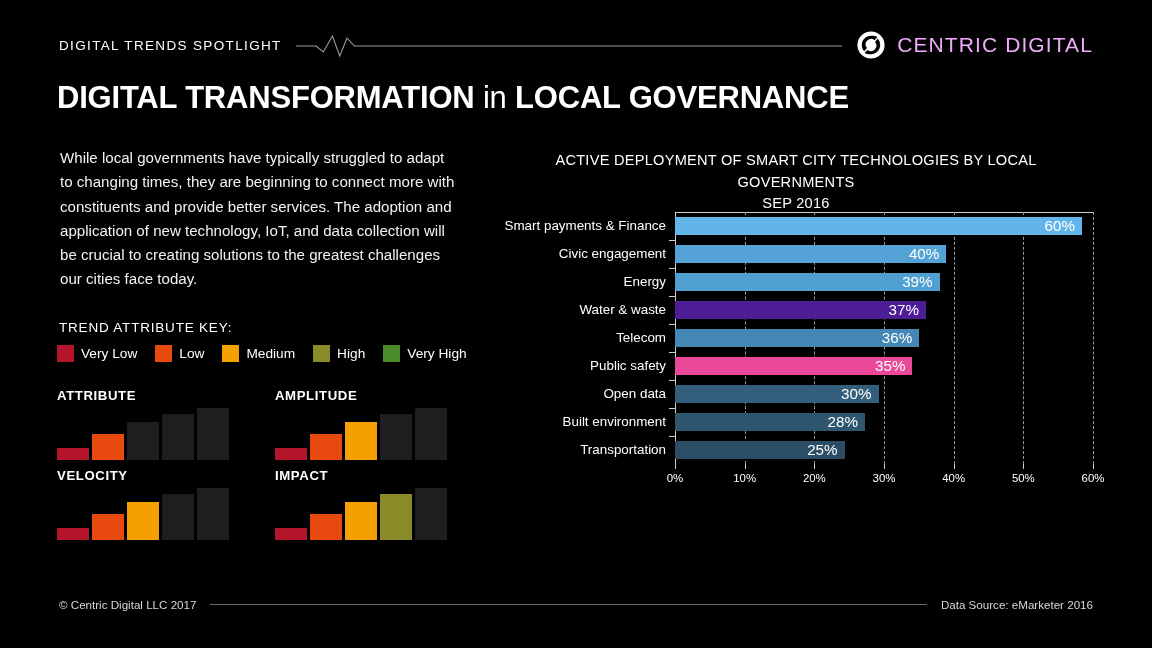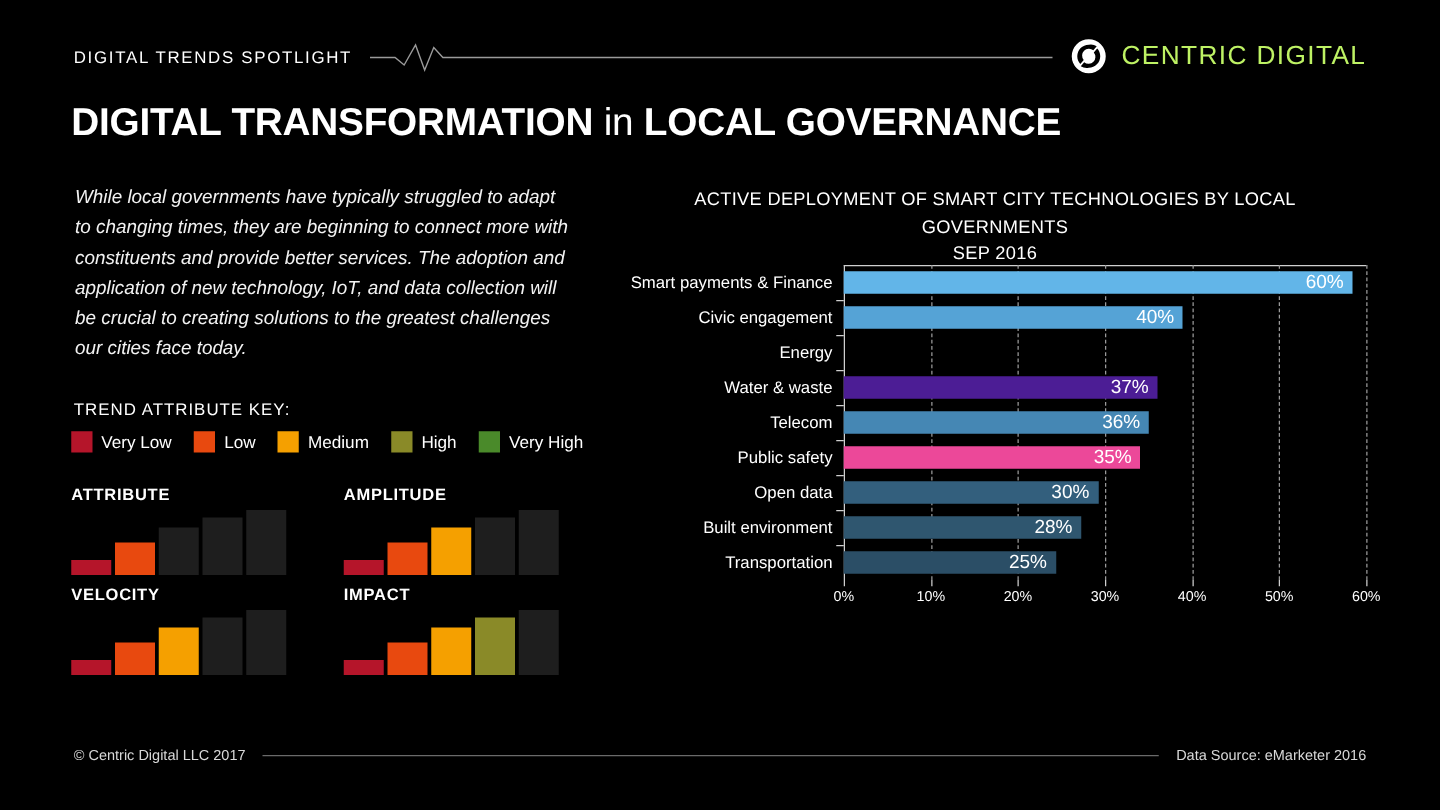--- a/index.html
+++ b/index.html
@@ -10,28 +10,28 @@
     color:#fff; overflow:hidden; position:relative;
   }
 
   
   .header { position:absolute; left:59px; top:28px; width:1034px; height:34px; display:flex; align-items:center; }
   .kicker { font-size:13.5px; letter-spacing:1.35px; font-weight:400; color:#fff; white-space:nowrap;text-align:right; }
   .pulse-wrap { flex:1; height:26px; margin-left:14px; margin-right:14px; position:relative; }
   .pulse-wrap svg { display:block; width:100%; height:26px; }
   .brand { display:flex; align-items:center; gap:11px; white-space:nowrap; }
   .brand-mark { width:30px; height:30px; display:block; }
-  .brand-name { font-size:21px; letter-spacing:1.1px; font-weight:400; color:#bef264; }
+  .brand-name { font-size:21px; letter-spacing:1.1px; font-weight:400; color:#f0abfc; }
 
   
   .title { position:absolute; left:57px; top:80px; font-size:31px; font-weight:bold; letter-spacing:-0.2px; white-space:nowrap; }
   .title .light { font-weight:400; }
 
   
-  .lede { position:absolute; left:60px; top:146px; width:396px; font-size:15.1px; line-height:24.3px; color:#f2f2f2;font-style:italic; }
+  .lede { position:absolute; left:60px; top:146px; width:396px; font-size:15.1px; line-height:24.3px; color:#f2f2f2; }
 
   .key-title { position:absolute; left:59px; top:320px; font-size:13.5px; letter-spacing:0.8px; }
   .key-row { position:absolute; left:57px; top:345px; display:flex; align-items:center; gap:0px; }
   .key-item { display:flex; align-items:center; margin-right:18px; }
   .key-sw { width:17px; height:17px; margin-right:7px; flex:none; }
   .key-lb { font-size:13.7px; color:#fff; white-space:nowrap; }
 
   .attr-grid { position:absolute; left:57px; top:388px; width:400px; }
   .attr-block { position:absolute; width:168px; height:72px; }
   .attr-block .attr-name { position:absolute; left:0; top:0; font-size:13.2px; font-weight:bold; letter-spacing:0.6px; }
@@ -177,20 +177,23 @@
         <div class="tick" style="top: 11.1111%;"></div>
         <div class="row" style="top: 13%; height: 7.33333%;">
           <div class="cat">Civic engagement</div>
           <div class="barh" style="width: 66.6667%; background: rgb(85, 163, 214);">
             <span class="barv">40%</span>
           </div>
         </div>
         <div class="tick" style="top: 22.2222%;"></div>
         <div class="row" style="top: 24.1111%; height: 7.33333%;">
           <div class="cat">Energy</div>
+          <div class="barh" style="width: 65%; background: rgb(80, 160, 210);">
+            <span class="barv">39%</span>
+          </div>
         </div>
         <div class="tick" style="top: 33.3333%;"></div>
         <div class="row" style="top: 35.2222%; height: 7.33333%;">
           <div class="cat">Water &amp; waste</div>
           <div class="barh" style="width: 61.6667%; background: #4c1d95;">
             <span class="barv">37%</span>
           </div>
         </div>
         <div class="tick" style="top: 44.4444%;"></div>
         <div class="row" style="top: 46.3333%; height: 7.33333%;">

